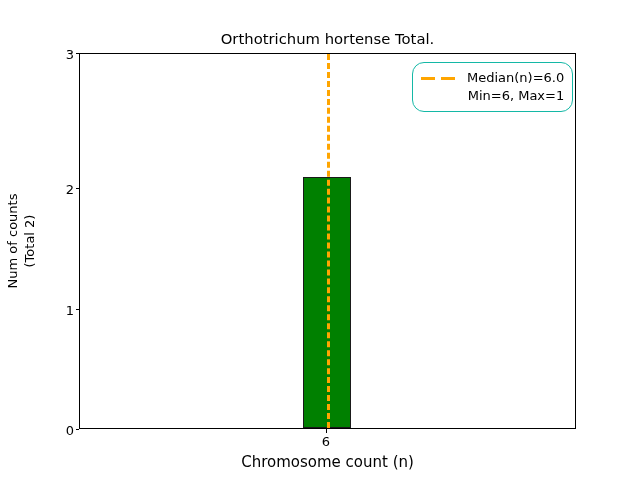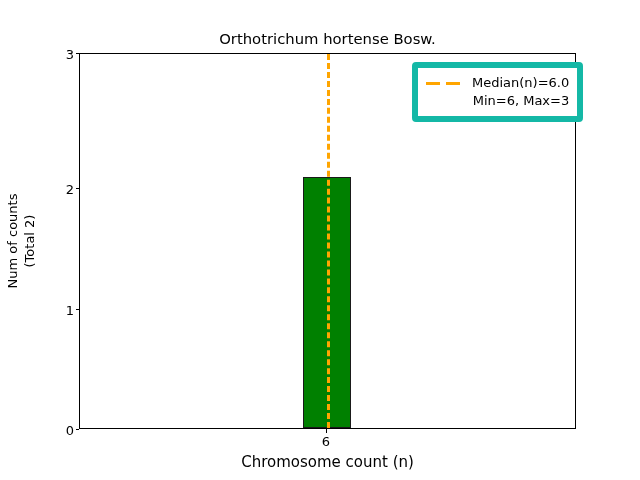--- a/index.html
+++ b/index.html
@@ -131,22 +131,22 @@
   }
   #ylabel .l2 { display: block; }
 
   
   #legend {
     position: absolute;
     left: 412px;
     top: 62px;
     padding: 6px 8px 6px 8px;
     background: #ffffff;
-    border: 6px solid #14b8a6;
-    border-radius: 4px;
+    border: 1px solid #14b8a6;
+    border-radius: 12px;
     box-sizing: border-box;
   }
   .legend-row {
     display: flex;
     align-items: center;
     height: 18px;
   }
   .legend-key {
     width: 38px;
     height: 12px;
@@ -173,21 +173,21 @@
     white-space: nowrap;
     text-align: right;
     flex: 1 1 auto;
   }
 </style>
 </head>
 <body>
 
 <div id="figure">
 
-  <div id="chart-title">Orthotrichum hortense Bosw.</div>
+  <div id="chart-title">Orthotrichum hortense Total.</div>
 
   <div class="ytick" style="top:424px;">0</div>
   <div class="ytick-mark" style="top:429px;"></div>
 
   <div class="ytick" style="top:303.7px;">1</div>
   <div class="ytick-mark" style="top:308.7px;"></div>
 
   <div class="ytick" style="top:183.3px;">2</div>
   <div class="ytick-mark" style="top:188.3px;"></div>
 
@@ -213,17 +213,17 @@
     </div>
   </div>
 
   <div id="legend">
     <div class="legend-row">
       <span class="legend-key"></span>
       <span class="legend-text">Median(n)=6.0</span>
     </div>
     <div class="legend-row">
       <span class="legend-key blank"></span>
-      <span class="legend-text">Min=6, Max=3</span>
+      <span class="legend-text">Min=6, Max=1</span>
     </div>
   </div>
 
 </div>
 
 </body></html>

